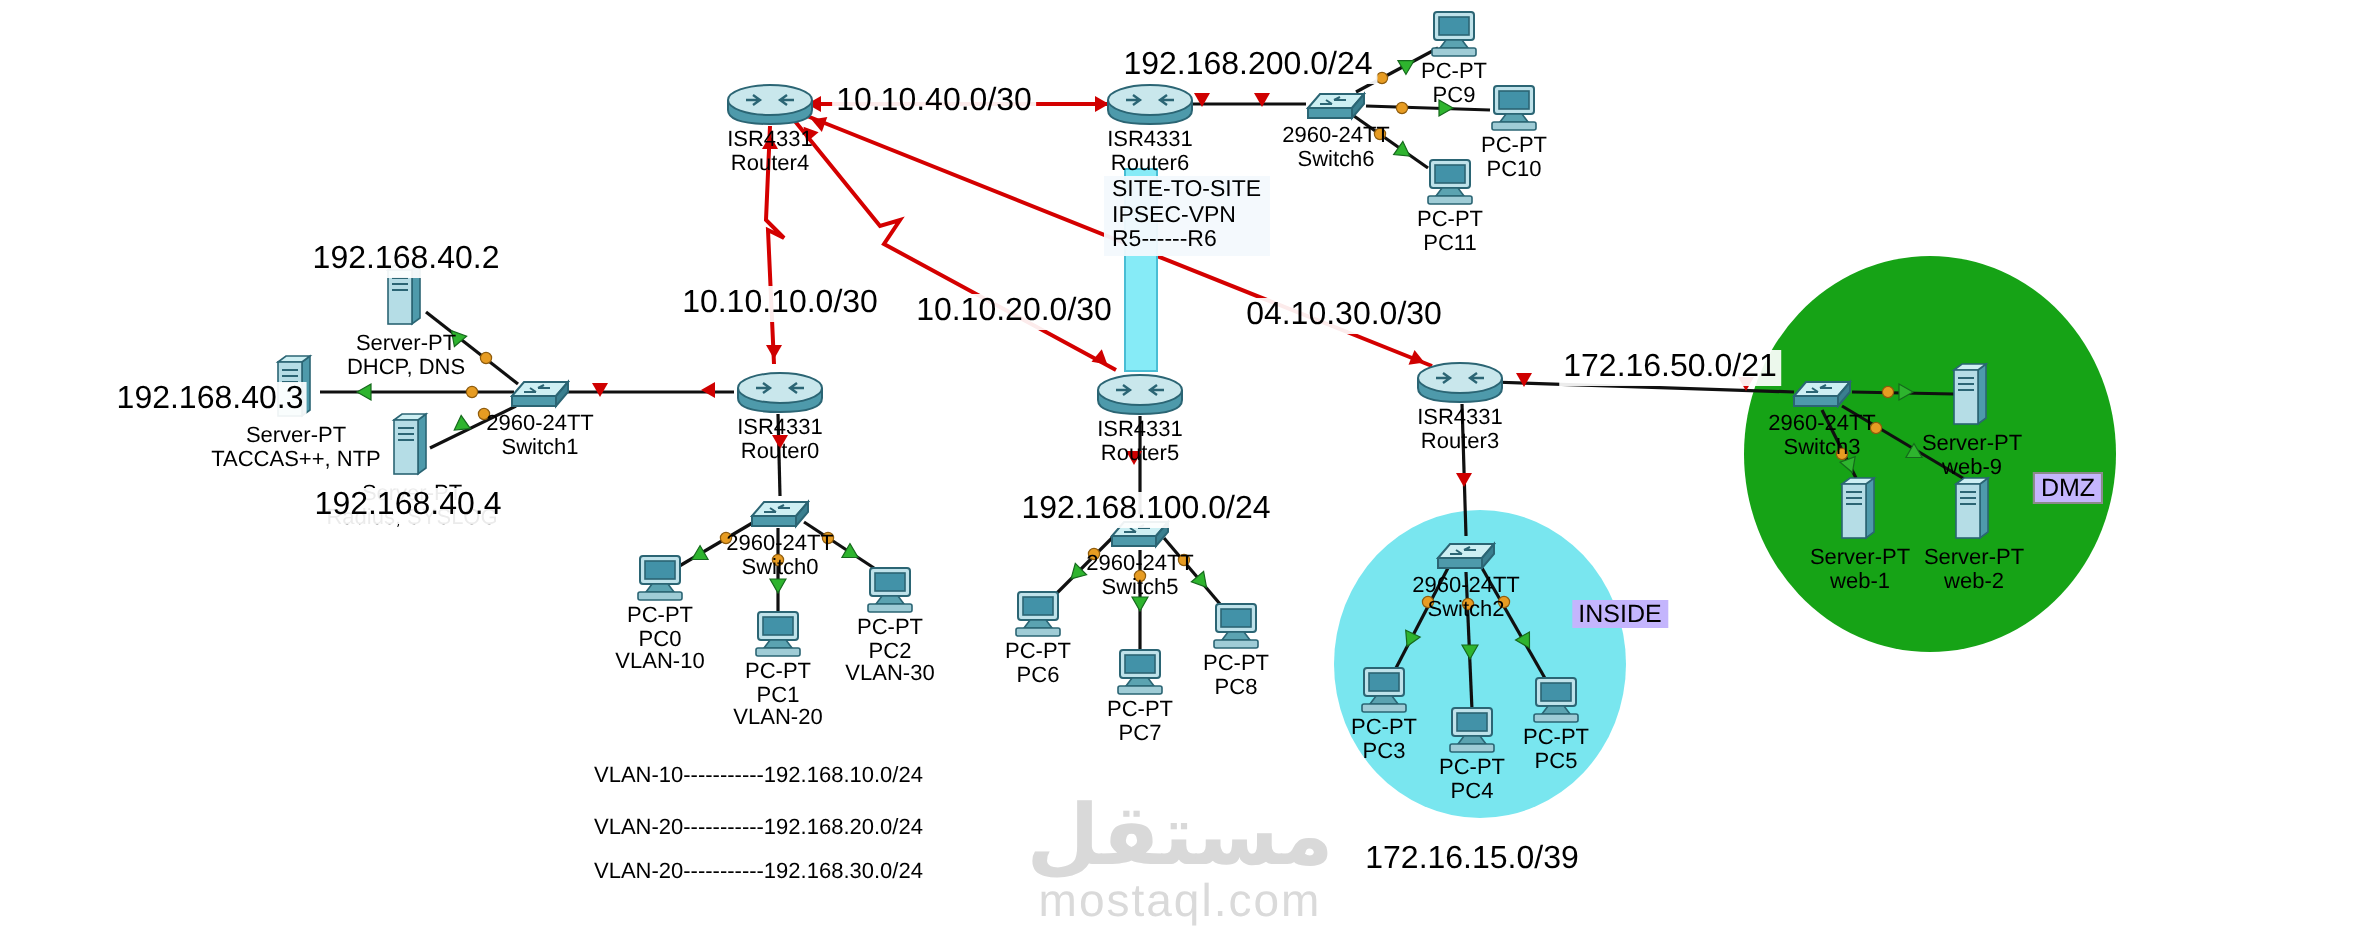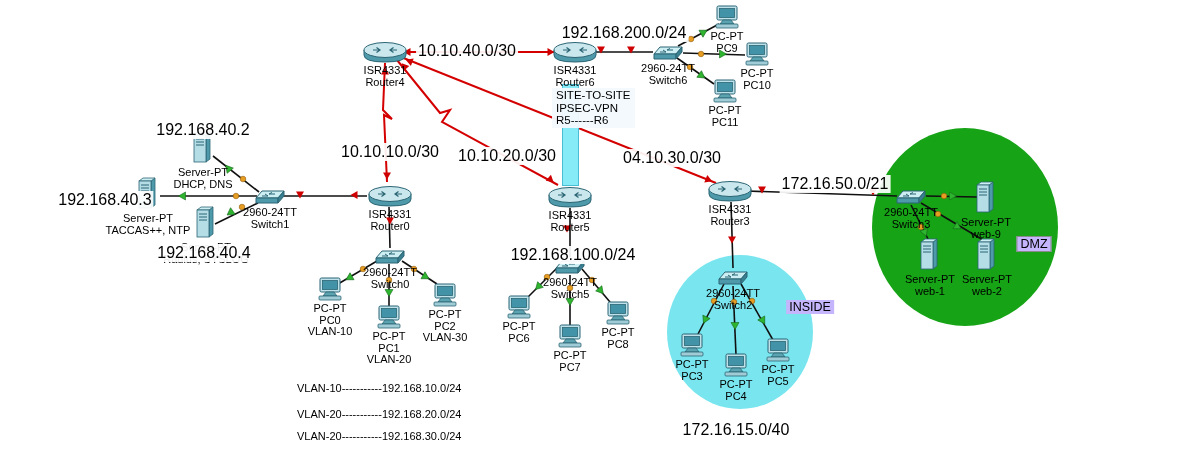--- a/index.html
+++ b/index.html
@@ -28,20 +28,24 @@
   .watermark{position:absolute;z-index:1;transform:translateX(-50%);text-align:center;
              color:#d9d9d9;user-select:none;}
   .wm-ar{font-family:"DejaVu Sans",sans-serif;font-weight:bold;font-size:42px;line-height:40px;}
   .wm-en{font-family:"Liberation Sans",sans-serif;font-size:23px;line-height:24px;
          color:#dadada;letter-spacing:1px;}
 </style>
 </head>
 <body>
 
 <div id="canvas">
+  <div class="watermark" style="left: 590px; top: 398px;">
+    <div class="wm-ar">مستقل</div>
+    <div class="wm-en">mostaql.com</div>
+  </div>
 <div class="zone" style="left: 667px; top: 255px; width: 146px; height: 154px; background: rgb(121, 230, 239);"></div>
     <div class="zone" style="left: 872px; top: 128px; width: 186px; height: 198px; background: rgb(22, 163, 22);"></div>
     <svg class="links-layer" width="1177" height="469">
       <polyline points="401,52 557,52" class="link serial"></polyline>
       <polygon points="-4,3.5 0,-3.5 4,3.5" transform="translate(407,52) rotate(-90)" class="marker-red"></polygon>
       <polygon points="-4,3.5 0,-3.5 4,3.5" transform="translate(551,52) rotate(90)" class="marker-red"></polygon>
       <polyline points="385,63 383,110 392,119 384,115 387,182" class="link serial"></polyline>
       <polygon points="-4,3.5 0,-3.5 4,3.5" transform="translate(385,71) rotate(0)" class="marker-red"></polygon>
       <polygon points="-4,3.5 0,-3.5 4,3.5" transform="translate(387,176) rotate(180)" class="marker-red"></polygon>
       <polyline points="397,60 440,113 450,110 442,122 558,185" class="link serial"></polyline>
@@ -409,21 +413,21 @@
       <div>Server-PT</div>
       <div>web-2</div>
     </div>
     <div class="net-label" style="left: 467px; top: 42px;">10.10.40.0/30</div>
     <div class="net-label" style="left: 624px; top: 24px;">192.168.200.0/24</div>
     <div class="net-label" style="left: 390px; top: 143px;">10.10.10.0/30</div>
     <div class="net-label" style="left: 507px; top: 147px;">10.10.20.0/30</div>
     <div class="net-label" style="left: 672px; top: 149px;">04.10.30.0/30</div>
     <div class="net-label" style="left: 835px; top: 175px;">172.16.50.0/21</div>
     <div class="net-label" style="left: 573px; top: 246px;">192.168.100.0/24</div>
-    <div class="net-label" style="left: 736px; top: 421px;">172.16.15.0/40</div>
+    <div class="net-label" style="left: 736px; top: 421px;">172.16.15.0/39</div>
     <div class="net-label" style="left: 203px; top: 121px;">192.168.40.2</div>
     <div class="net-label" style="left: 105px; top: 191px;">192.168.40.3</div>
     <div class="net-label" style="left: 204px; top: 244px;">192.168.40.4</div>
     <div class="zone-label" style="left: 781px; top: 300px; margin-left: 29px;">INSIDE</div>
     <div class="zone-label boxed" style="left: 1034px; top: 236px;">DMZ</div>
     <div class="vpn-note" style="left: 538px; top: 88px; margin-left: 14px;">
       <div>SITE-TO-SITE</div>
       <div>IPSEC-VPN</div>
       <div>R5------R6</div>
     </div>

